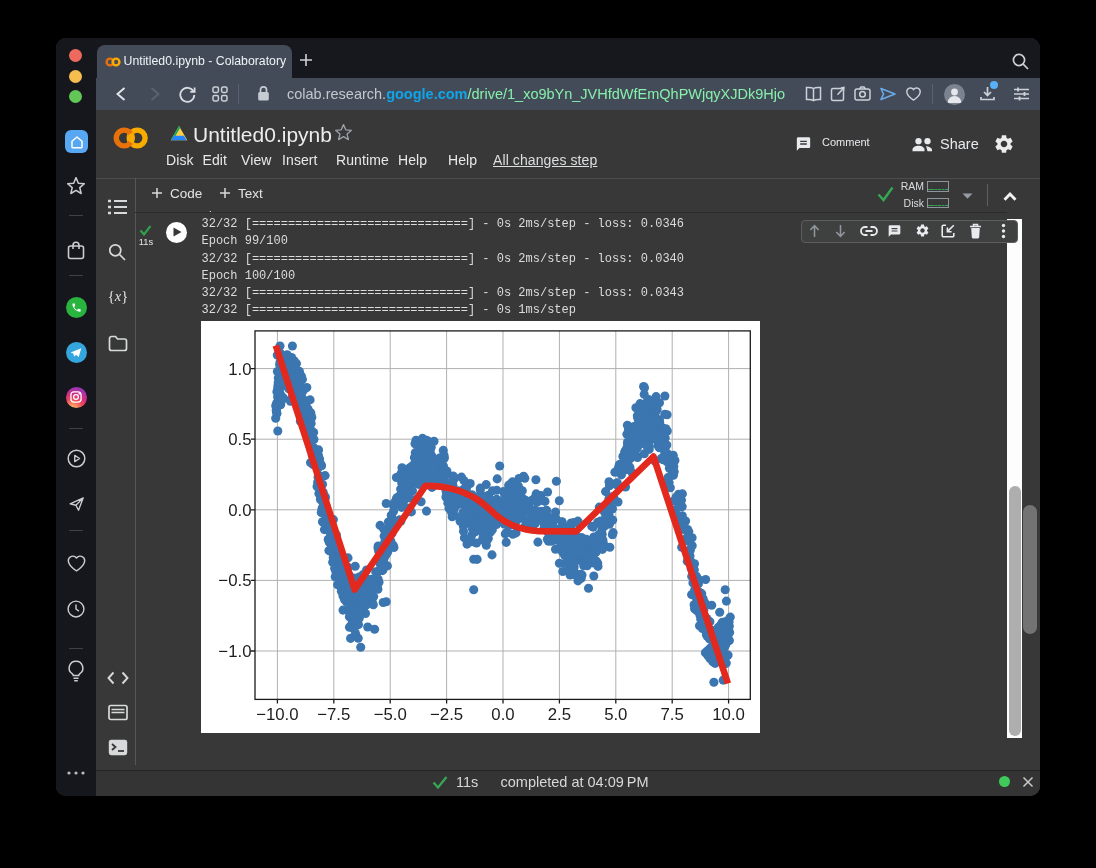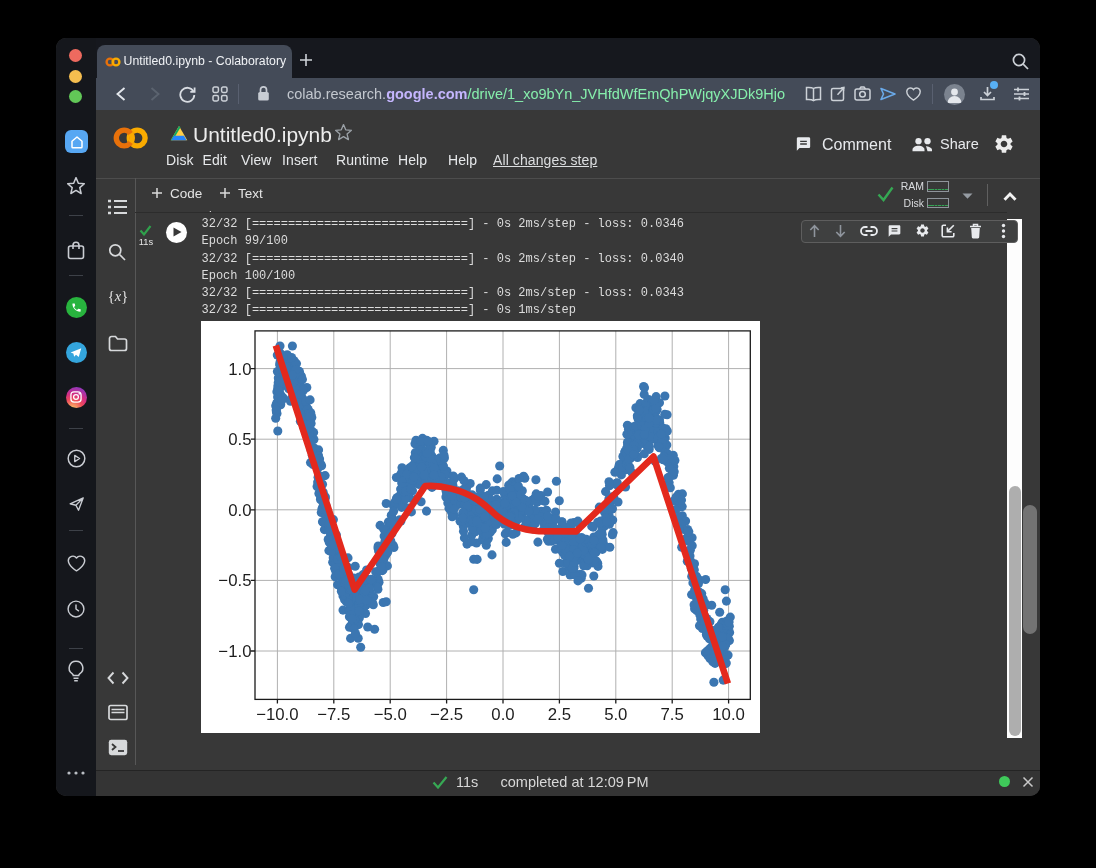--- a/index.html
+++ b/index.html
@@ -162,21 +162,21 @@
         <path d="M2 12v2.5h13V12" fill="none" stroke="#ccd1d7" stroke-width="1.7"></path>
       </svg>
 <div class="a" style="left:934px;top:43px;width:8px;height:8px;border-radius:50%;background:#58b0f5"></div>
 <svg class="a" style="left:957px;top:48px" width="17" height="16" viewBox="0 0 17 16">
         <g stroke="#ccd1d7" stroke-width="1.5" fill="none">
           <path d="M1 3.5h15M1 8h15M1 12.5h15"></path>
           <path d="M5 1.5v4M11.5 6v4M6.5 10.5v4" stroke-width="1.8"></path>
         </g>
       </svg>
 
-  <div class="a" style="left:231px;top:48px;font-size:14.5px;white-space:nowrap;letter-spacing:0"><span style="color:#c3c8cf">colab.research.</span><span style="color:#c4b5fd;font-weight:bold">google.com</span><span style="color:#86efac">/drive/1_xo9bYn_JVHfdWfEmQhPWjqyXJDk9Hjo</span></div>
+  <div class="a" style="left:231px;top:48px;font-size:14.5px;white-space:nowrap;letter-spacing:0"><span style="color:#c3c8cf">colab.research.</span><span style="color:#0ea5e9;font-weight:bold">google.com</span><span style="color:#86efac">/drive/1_xo9bYn_JVHfdWfEmQhPWjqyXJDk9Hjo</span></div>
 
   
   <div class="a hdr"></div>
   <svg class="a" style="left:54px;top:87px" width="42" height="26" viewBox="0 0 42 26">
     <circle cx="27.2" cy="13" r="7.9" fill="none" stroke="#f9ab00" stroke-width="5.4"></circle>
     <circle cx="14.2" cy="13" r="7.9" fill="none" stroke="#e8710a" stroke-width="5.4"></circle>
     <path d="M 20.7 8.6 A 7.9 7.9 0 0 1 20.7 17.4" fill="none" stroke="#f9ab00" stroke-width="5.4"></path>
   </svg>
   <svg class="a" style="left:114px;top:86.5px" width="18" height="16" viewBox="0 0 24 21">
     <path d="M12 1 L23 20 L1 20 Z" fill="#ffcf48"></path>
@@ -193,21 +193,21 @@
   <div class="a menu" style="left:226px">Insert</div>
   <div class="a menu" style="left:280px">Runtime</div>
   <div class="a menu" style="left:342px">Help</div>
   <div class="a menu" style="left:392px">Help</div>
   <div class="a menu" style="left:437px;text-decoration:underline;color:#dcdee0">All changes step</div>
   <svg class="a" style="left:739px;top:98px" width="17" height="16" viewBox="0 0 24 24">
         <g transform="scale(-1,1) translate(-24,0)">
           <path d="M21.99 4c0-1.1-.89-2-1.99-2H4c-1.1 0-2 .9-2 2v12c0 1.1.9 2 2 2h14l4 4zM7 7h10v2H7zm0 4h10v2H7z" fill="#e8eaed"></path>
         </g>
       </svg>
-  <div class="a" style="left:766px;top:98px;font-size:16px;color:#e8eaed">Comment</div>
+  <div class="a" style="left:766px;top:98px;font-size:11px;color:#e8eaed">Comment</div>
   <svg class="a" style="left:855px;top:99px" width="24" height="15" viewBox="0 0 32 20">
     <circle cx="10" cy="5.5" r="4.2" fill="#e8eaed"></circle>
         <circle cx="22" cy="5.5" r="4.2" fill="#e8eaed"></circle>
     <path d="M2 17c0-3.2 4-5.3 8-5.3s8 2.1 8 5.3v2H2z" fill="#e8eaed"></path>
     <path d="M20 11.9c2.4.4 8 1.9 8 5.1v2h-6z" fill="#e8eaed"></path>
   </svg>
   <div class="a" style="left:884px;top:98px;font-size:14.5px;color:#e8eaed">Share</div>
   <svg class="a" style="left:937px;top:95px" width="22" height="22" viewBox="0 0 24 24">
         <path fill="#ececec" d="M19.14 12.94c.04-.3.06-.61.06-.94 0-.32-.02-.64-.07-.94l2.03-1.58c.18-.14.23-.41.12-.61l-1.92-3.32c-.12-.22-.37-.29-.59-.22l-2.39.96c-.5-.38-1.03-.7-1.62-.94l-.36-2.54c-.04-.24-.24-.41-.48-.41h-3.84c-.24 0-.43.17-.47.41l-.36 2.54c-.59.24-1.13.57-1.62.94l-2.39-.96c-.22-.08-.47 0-.59.22L2.74 8.87c-.12.21-.08.47.12.61l2.03 1.58c-.05.3-.09.63-.09.94s.02.64.07.94l-2.03 1.58c-.18.14-.23.41-.12.61l1.92 3.32c.12.22.37.29.59.22l2.39-.96c.5.38 1.03.7 1.62.94l.36 2.54c.05.24.24.41.48.41h3.84c.24 0 .44-.17.47-.41l.36-2.54c.59-.24 1.13-.56 1.62-.94l2.39.96c.22.08.47 0 .59-.22l1.92-3.32c.12-.22.07-.47-.12-.61zM12 15.6c-1.98 0-3.6-1.62-3.6-3.6s1.62-3.6 3.6-3.6 3.6 1.62 3.6 3.6-1.62 3.6-3.6 3.6z"></path>
       </svg>
@@ -2018,18 +2018,18 @@
         <circle cx="2.5" cy="13.5" r="1.7" fill="#e8eaed"></circle>
       </svg>
 
 
   
   <div class="a sbar"></div>
   <svg class="a" style="left:376px;top:737.5px" width="16" height="13" viewBox="0 0 16 13">
         <path d="M1.5 6.5l4.5 5L14.5 1" fill="none" stroke="#37a854" stroke-width="2.2"></path>
       </svg>
   <div class="a" style="left:400px;top:736px;font-size:14.5px;color:#d8d8d8">11s</div>
-  <div class="a" style="left:444.5px;top:736px;font-size:14.5px;color:#d8d8d8">completed at 12:09 PM</div>
+  <div class="a" style="left:444.5px;top:736px;font-size:14.5px;color:#d8d8d8">completed at 04:09 PM</div>
   <div class="a" style="left:943px;top:738px;width:11px;height:11px;border-radius:50%;background:#3fc95a"></div>
   <svg class="a" style="left:966px;top:738px" width="12" height="12" viewBox="0 0 12 12">
         <path d="M1.5 1.5l9 9M10.5 1.5l-9 9" stroke="#c9c9c9" stroke-width="1.5"></path>
       </svg>
 </circle-dots></div>
 
 </body></html>

